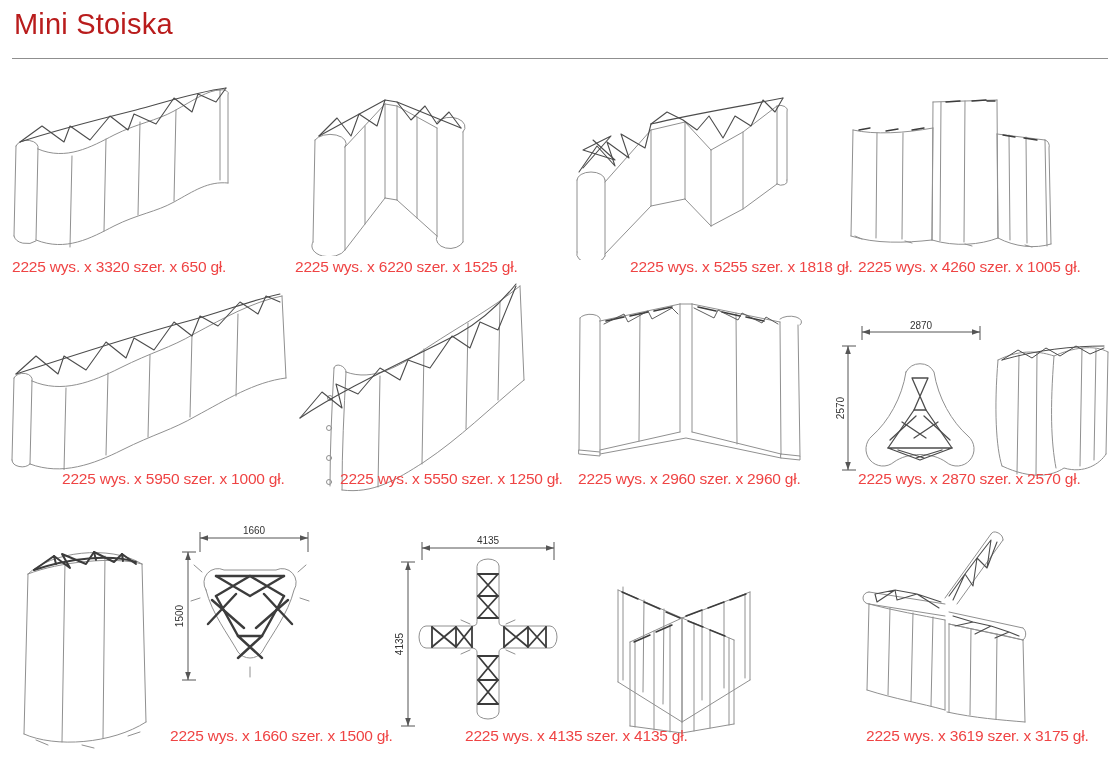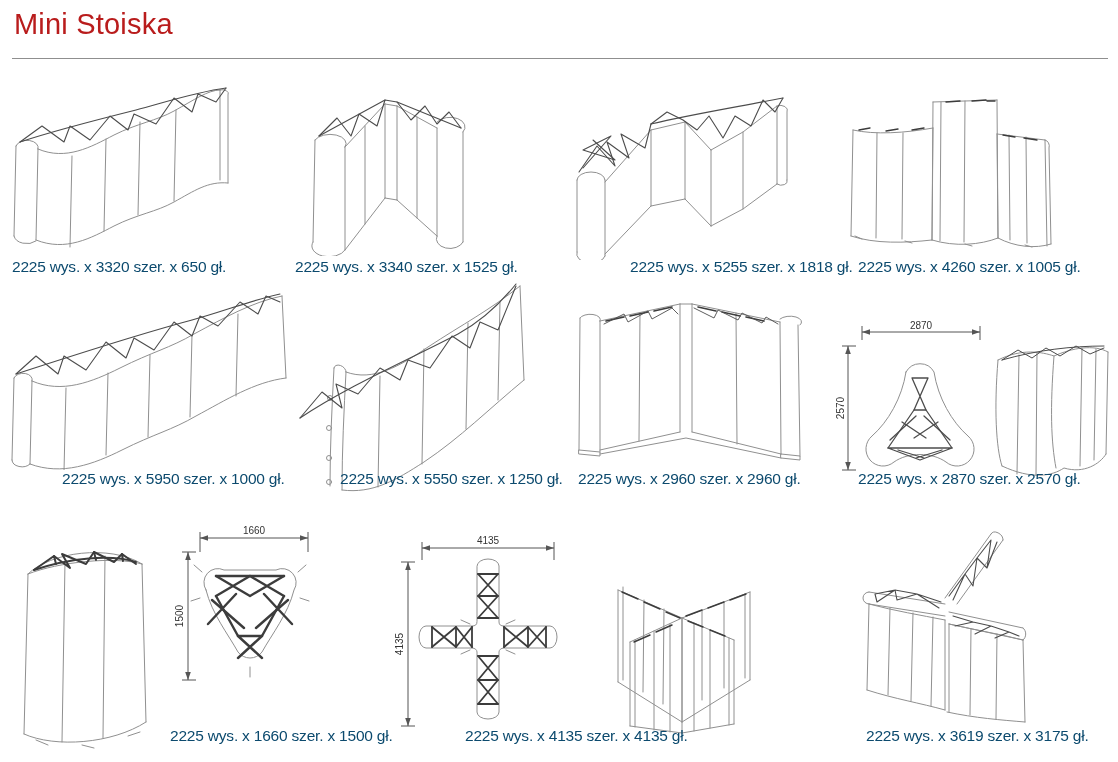--- a/index.html
+++ b/index.html
@@ -15,21 +15,21 @@
     font-size:29px;color:#b91c1c;letter-spacing:0.2px;
   }
   .rule{
     position:absolute;left:12px;right:10px;top:58px;
     border-top:1.5px solid #8f8f8f;height:0;
   }
   .fig{position:absolute;}
   .fig svg{display:block;}
   .caption{
     position:absolute;
-    font-size:15.5px;color:#0c4a6e;letter-spacing:-0.2px;
+    font-size:15.5px;color:#ef4444;letter-spacing:-0.2px;
     white-space:nowrap;
   }
   .wall{stroke:#909090;fill:none;stroke-width:1;stroke-linecap:round;stroke-linejoin:round;}
   .truss{stroke:#4c4c4c;fill:none;stroke-width:1.1;stroke-linecap:round;stroke-linejoin:round;}
   .truss-b{stroke:#3c3c3c;fill:none;stroke-width:2;stroke-linecap:round;stroke-linejoin:round;}
   .dim{stroke:#555555;fill:none;stroke-width:1;}
   .dim-arrow{fill:#555555;stroke:none;}
   .dim-text{fill:#333333;font-size:10px;font-family:"Liberation Sans",sans-serif;}
 </style>
 </head>
@@ -74,21 +74,21 @@
         <path d="M152,52 a14,9 0 0 1 26,10"></path>
         <path d="M152,58 L152,166 M178,62 L178,172"></path>
         <path d="M152,166 a13,9 0 0 0 26,6"></path>
       </g>
       <g class="truss">
         <path d="M34,66 L52,48 L66,66 L74,44 L92,56 L100,30 L112,32 L126,50 L140,36 L152,54 L164,42 L176,58"></path>
         <path d="M34,66 L100,30 M112,32 L176,58"></path>
       </g>
     </svg>
   </div>
-  <div class="caption" style="left:295px;top:258px;">2225 wys. x 3340 szer. x 1525 gł.</div>
+  <div class="caption" style="left:295px;top:258px;">2225 wys. x 6220 szer. x 1525 gł.</div>
 
   <div class="fig" style="left:563px;top:70px;">
     <svg width="235" height="190" viewBox="0 0 235 190">
       <g class="wall">
         <path d="M14,110 a14,8 0 0 1 28,0"></path>
         <path d="M14,110 L14,182 M42,110 L42,186"></path>
         <path d="M14,182 a14,9 0 0 0 28,4"></path>
         <path d="M42,112 L88,60 M42,184 L88,136"></path>
         <path d="M88,60 L88,136"></path>
         <path d="M88,60 L122,52 M88,136 L122,129"></path>

